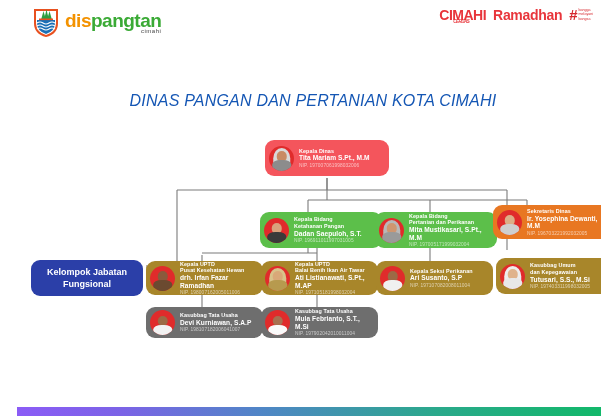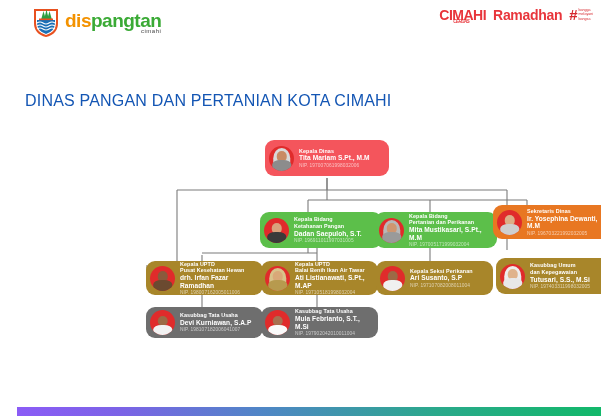--- a/index.html
+++ b/index.html
@@ -30,22 +30,22 @@
 
   
   .title {
     position: absolute; left: 0; right: 0; top: 54px;
     text-align: center;
     font-size: 34px; font-weight: bold; color: #1456b4;
     letter-spacing: -0.4px;
   }
   .subtitle {
     position: absolute; left: 8px; right: 0; top: 92px;
-    text-align: left;
-    font-size: 16px; color: #1456b4; letter-spacing: 0.2px;
+    text-align: center;
+    font-size: 16px; color: #1456b4; letter-spacing: 0.2px; font-style: italic;
   }
 
   
   .lines { position: absolute; inset: 0; pointer-events: none; }
 
   
   .card {
     position: absolute;
     border-radius: 9px;
     display: flex; align-items: center;
@@ -201,20 +201,26 @@
       <div class="head" style="background:#dcae88;"></div>
       <div class="body" style="background:#cfcfcf;"></div>
     </div>
     <div class="txt">
       <div class="role">Sekretaris Dinas</div>
       <div class="name">Ir. Yosephina Dewanti, M.M</div>
       <div class="nip">NIP. 196703221992032005</div>
     </div>
   </div>
 
+  <div class="plain-card" style="left:14px; top:260px; width:112px; height:36px; background:#2b3fa8;">
+    <div>
+      <span>Kelompok Jabatan</span><br>
+      <span>Fungsional</span>
+    </div>
+  </div>
 
   <div class="card" style="left:129px; top:261px; width:117px; height:34px; background:#a8862a;">
     <div class="avatar" style="background:#e02b2b;">
       <div class="head" style="background:#8a5a3c;"></div>
       <div class="body" style="background:#6b4a30;"></div>
     </div>
     <div class="txt">
       <div class="role">Kepala UPTD</div>
       <div class="role">Pusat Kesehatan Hewan</div>
       <div class="name">drh. Irfan Fazar Ramadhan</div>

